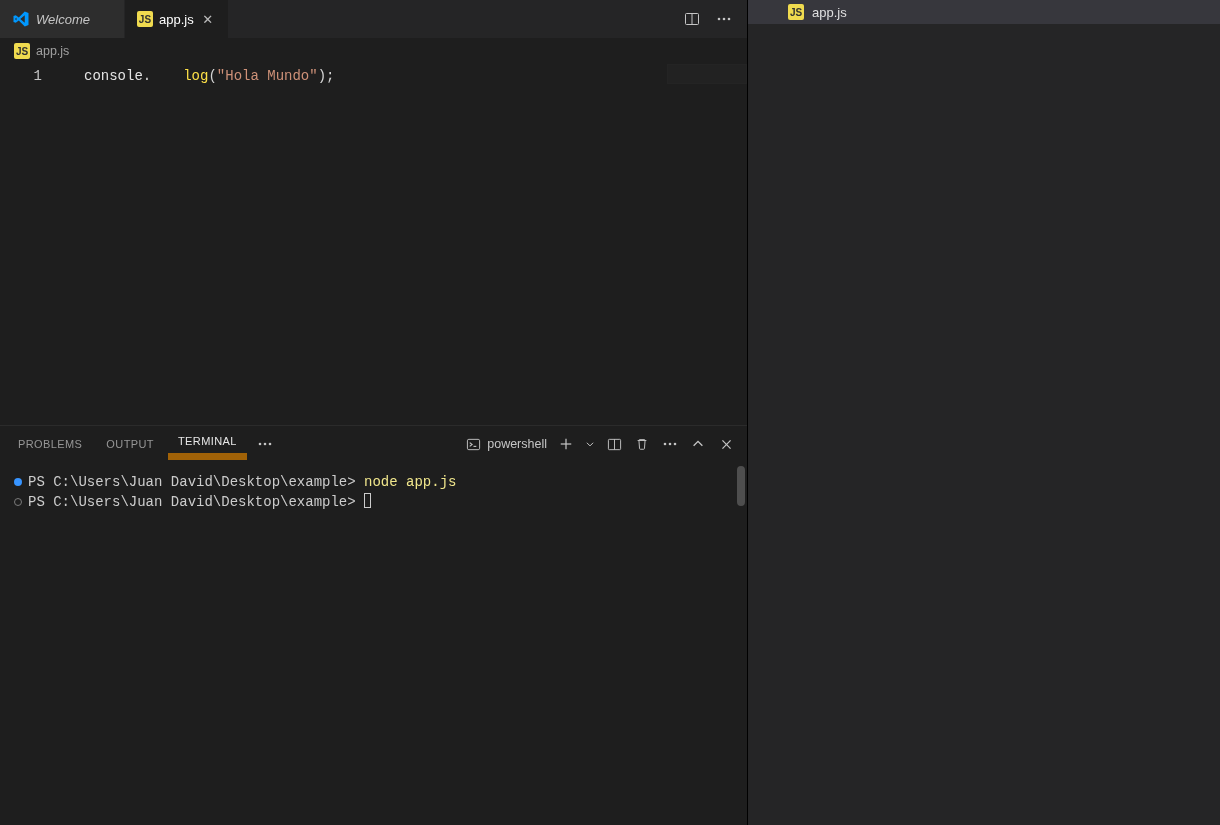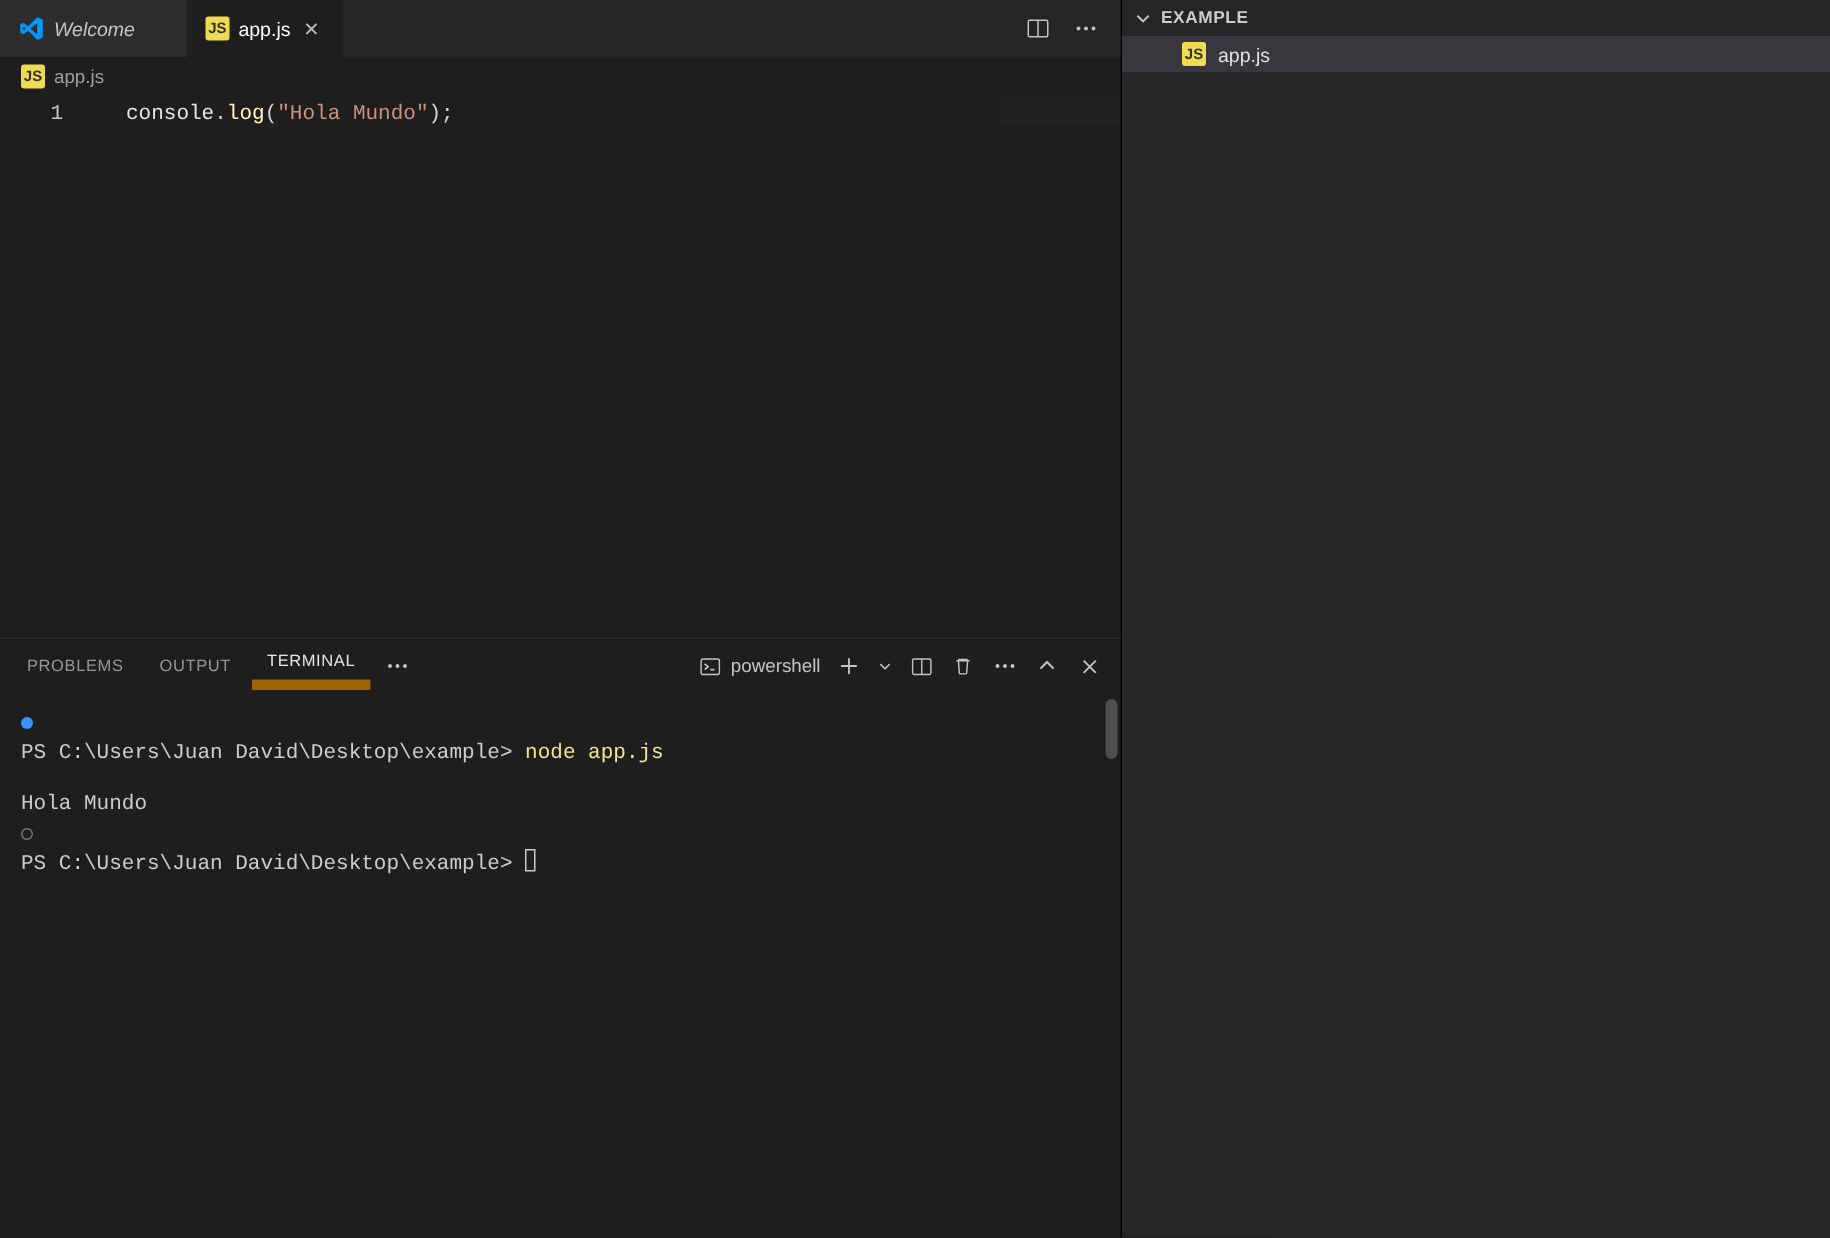--- a/index.html
+++ b/index.html
@@ -26,37 +26,37 @@
   .js-badge::before { content: "JS"; }
 
   
   .breadcrumb { display: flex; align-items: center; gap: 6px; height: 26px; padding: 0 14px; font-size: 12.5px; color: #a0a0a0; }
 
   
   .editor { position: relative; flex: 1; overflow: hidden; font-family: Consolas, "Courier New", monospace; font-size: 14px; line-height: 20px; }
   .gutter { position: absolute; left: 0; top: 0; width: 60px; text-align: right; padding: 2px 18px 0 0; color: #c6c6c6; user-select: none; }
   .code { position: absolute; left: 84px; right: 10px; top: 2px; white-space: pre; }
   .tok-obj { color: #e5e5e5; }
-  .tok-fn  { color: #fef9c3; }
+  .tok-fn  { color: #fde047; margin-left: 32px; }
   .tok-str { color: #ce9178; }
   .tok-p   { color: #d4d4d4; }
   .minimap { position: absolute; right: 0; top: 0; width: 80px; height: 20px; background: rgba(255,255,255,0.02); box-shadow: inset 0 0 0 1px rgba(255,255,255,0.01); }
 
   
   .panel { display: flex; flex-direction: column; height: 400px; border-top: 1px solid #2b2b2b; }
   .panel-tabs { display: flex; align-items: center; height: 36px; padding: 0 8px; gap: 4px; }
   .panel-tab { padding: 6px 10px; font-size: 11px; letter-spacing: .4px; color: #969696; text-transform: uppercase; cursor: pointer; border-bottom: 1px solid transparent; }
   .panel-tab.active { color: #e7e7e7; border-bottom: 7px solid #a16207; }
   .panel-more { padding: 0 6px; color: #c5c5c5; cursor: pointer; }
   .panel-spacer { flex: 1; }
   .panel-actions { display: flex; align-items: center; gap: 2px; }
   .shell-pick { display: flex; align-items: flex-start; gap: 6px; padding: 0 4px; color: #c5c5c5; font-size: 12.5px; cursor: pointer; }
 
   .terminal { flex: 1; padding: 10px 12px 12px 14px; font-family: Consolas, "Courier New", monospace; font-size: 14px; line-height: 20px; color: #cccccc; position: relative; }
-  .term-line { display: flex; align-items: flex-start; gap: 6px; flex-direction: column; }
+  .term-line { display: flex; align-items: flex-start; gap: 6px; }
   .term-dot { width: 8px; height: 8px; border-radius: 50%; margin-top: 6px; flex: 0 0 8px; }
   .term-dot.filled { background: #3794ff; }
   .term-dot.open { border: 1.5px solid #7a7a7a; background: transparent; }
   .term-none { width: 8px; flex: 0 0 8px; }
   .term-prompt { color: #cccccc; }
   .term-cmd { color: #f0e68c; }
   .term-cursor { display: inline-block; border: 1px solid #cccccc; width: 7px; height: 15px; vertical-align: -2px; }
   .term-scrollbar { position: absolute; right: 2px; top: 4px; width: 8px; height: 40px; background: #4e4e4e; border-radius: 4px; }
 
   
@@ -184,39 +184,27 @@
       </div>
     </div>
 
     <div class="terminal">
       <div class="term-scrollbar"></div>
       <div class="term-line">
         <span class="term-dot filled"></span>
         <span><span class="term-prompt">PS C:\Users\Juan David\Desktop\example&gt; </span><span class="term-cmd">node app.js</span></span>
       </div>
       <div class="term-line">
-        <span class="term-none"></span>
-        <span>Hola Mundo</span>
-      </div>
-      <div class="term-line">
         <span class="term-dot open"></span>
         <span><span class="term-prompt">PS C:\Users\Juan David\Desktop\example&gt; </span><span class="term-cursor"></span></span>
       </div>
     </div>
   </div>
 </div>
 
 <div class="side">
-  <div class="side-folder">
-    <span class="chev">
-      <svg width="12" height="12" viewBox="0 0 16 16">
-          <path d="M3 6l5 5 5-5" fill="none" stroke="#c5c5c5" stroke-width="1.8"></path>
-        </svg>
-    </span>
-    <span>EXAMPLE</span>
-  </div>
   <div class="side-tree">
     <div class="tree-item selected">
       <span class="js-badge"></span>
       <span>app.js</span>
     </div>
   </div>
 </div>
 
 </body></html>

